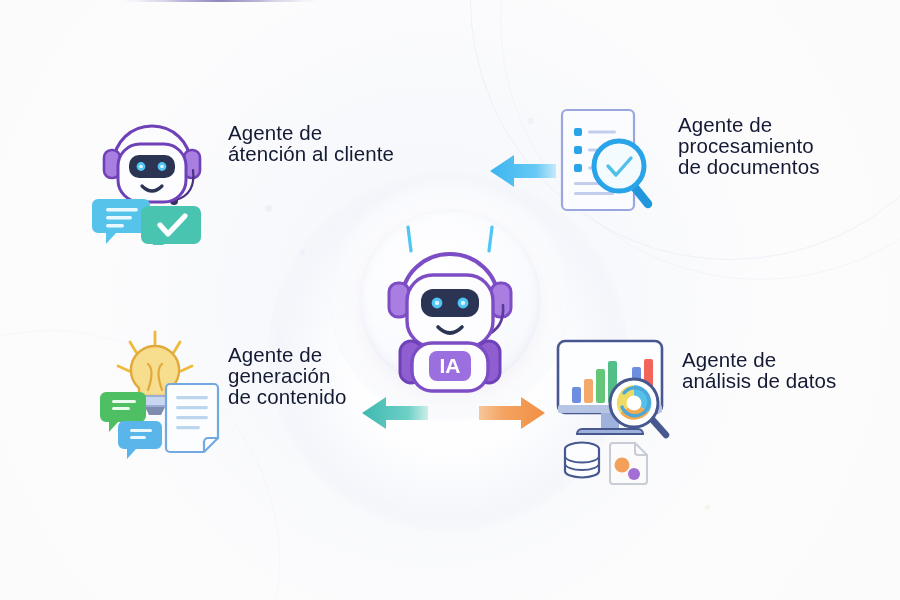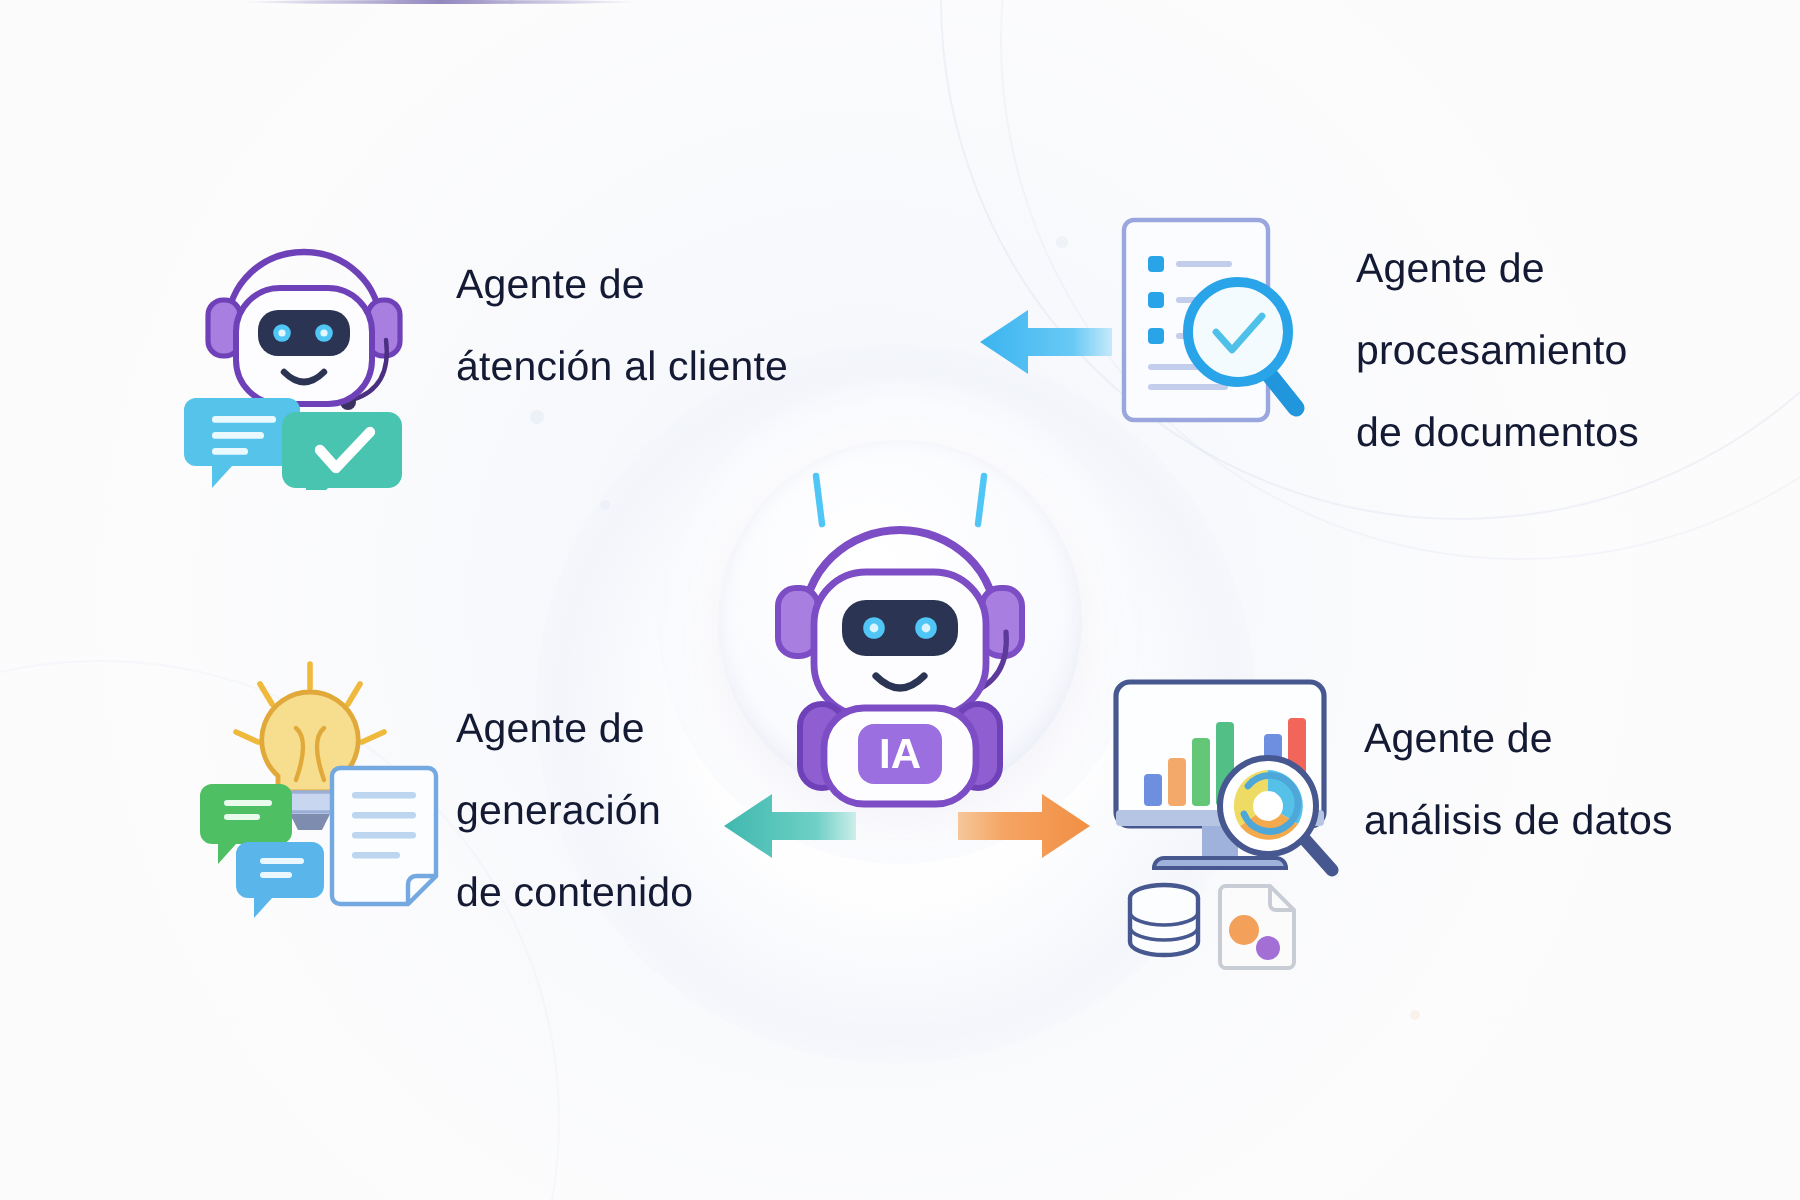--- a/index.html
+++ b/index.html
@@ -53,21 +53,21 @@
     position: absolute;
     left: 120px; top: 0;
     width: 200px; height: 2px;
     background: linear-gradient(90deg, rgba(60,40,140,0) 0%, rgba(60,40,140,.55) 50%, rgba(60,40,140,0) 100%);
     border-radius: 50%;
   }
 
   
   #hub {
     position: absolute;
-    left: 355px; top: 216px;
+    left: 355px; top: 205px;
     width: 190px; height: 190px;
   }
   #hub .hub-glow {
     position: absolute; inset: -26px;
     border-radius: 50%;
     background: radial-gradient(circle, rgba(255,255,255,.95) 52%, rgba(244,246,252,.5) 74%, rgba(255,255,255,0) 85%);
   }
   #hub .hub-disc {
     position: absolute; inset: 4px;
     border-radius: 50%;
@@ -76,21 +76,21 @@
   }
   #hub svg { position: absolute; inset: 0; }
 
   
   .node { position: absolute; }
   .node .art { position: absolute; }
   .node .label {
     position: absolute;
     color: #141a33;
     font-size: 20.5px;
-    line-height: 41px;
+    line-height: 21px;
     letter-spacing: .1px;
     font-weight: 400;
     white-space: pre-line;
   }
 
   #node-soporte       { left: 92px;  top: 100px;  width: 340px; height: 145px; }
   #node-soporte .art  { left: 0;   top: 0;   width: 130px; height: 145px; }
   #node-soporte .label{ left: 136px; top: 22px; }
 
   #node-docs          { left: 548px; top: 100px; width: 345px; height: 125px; }

